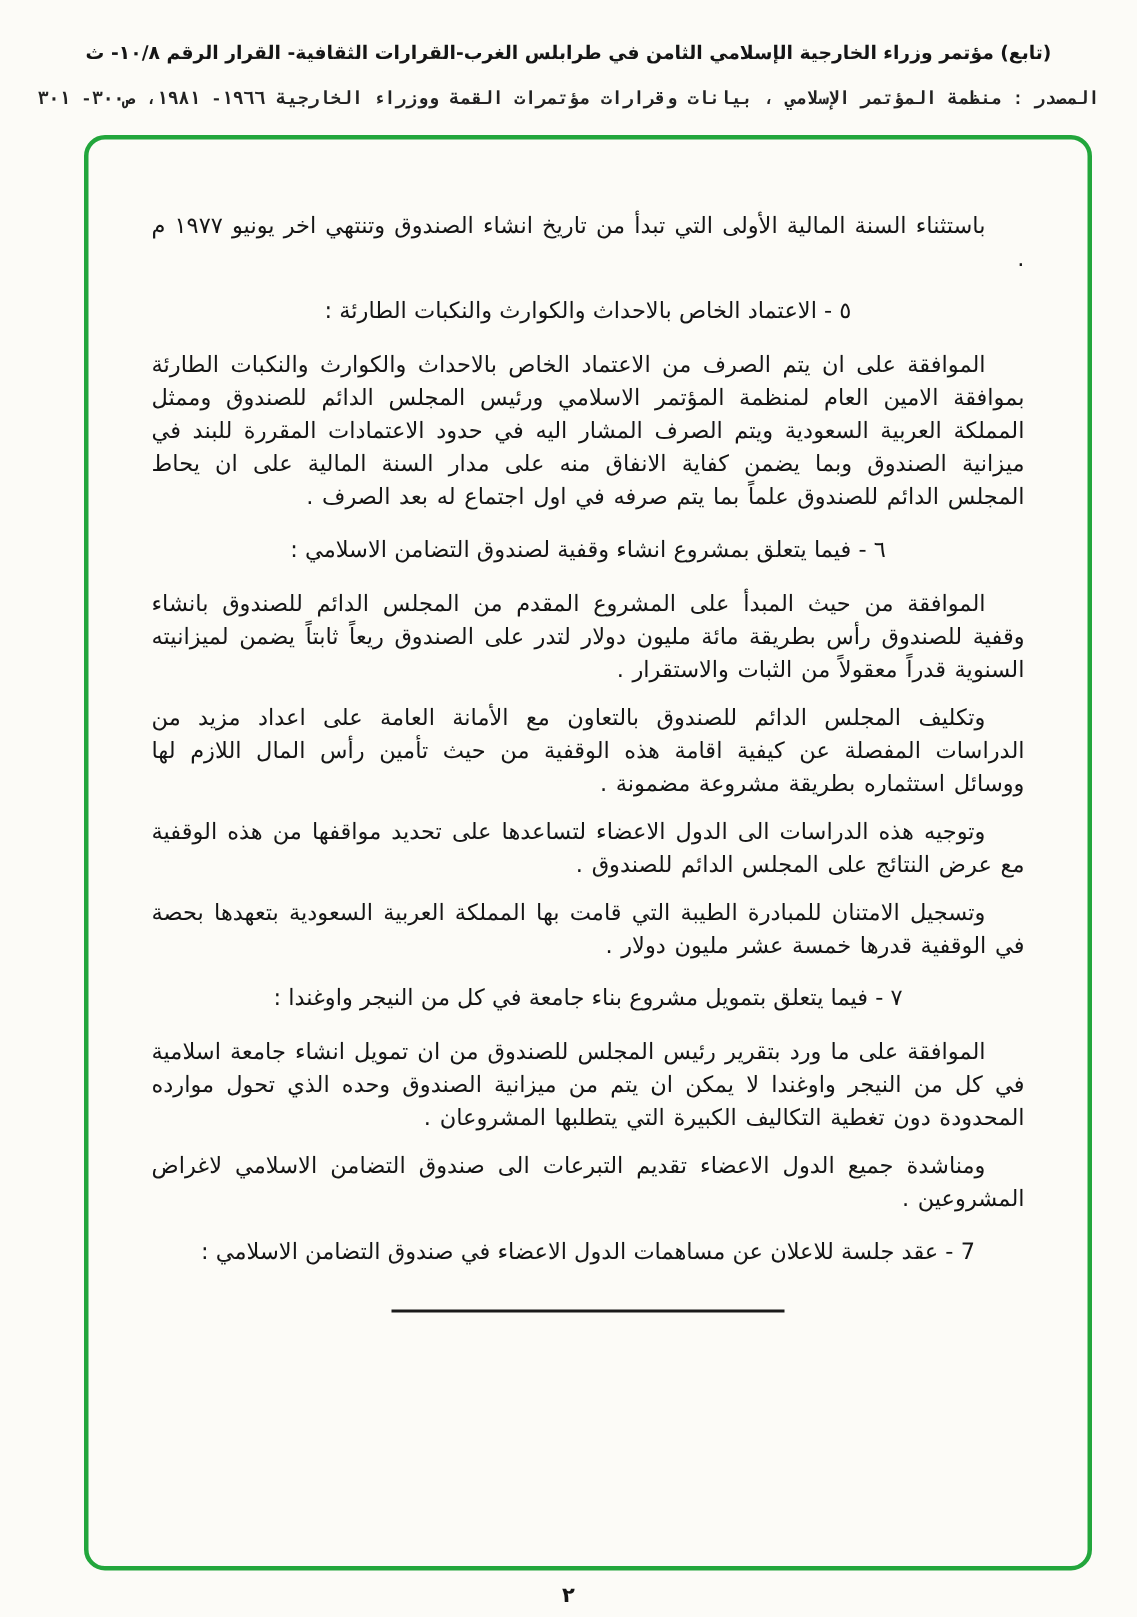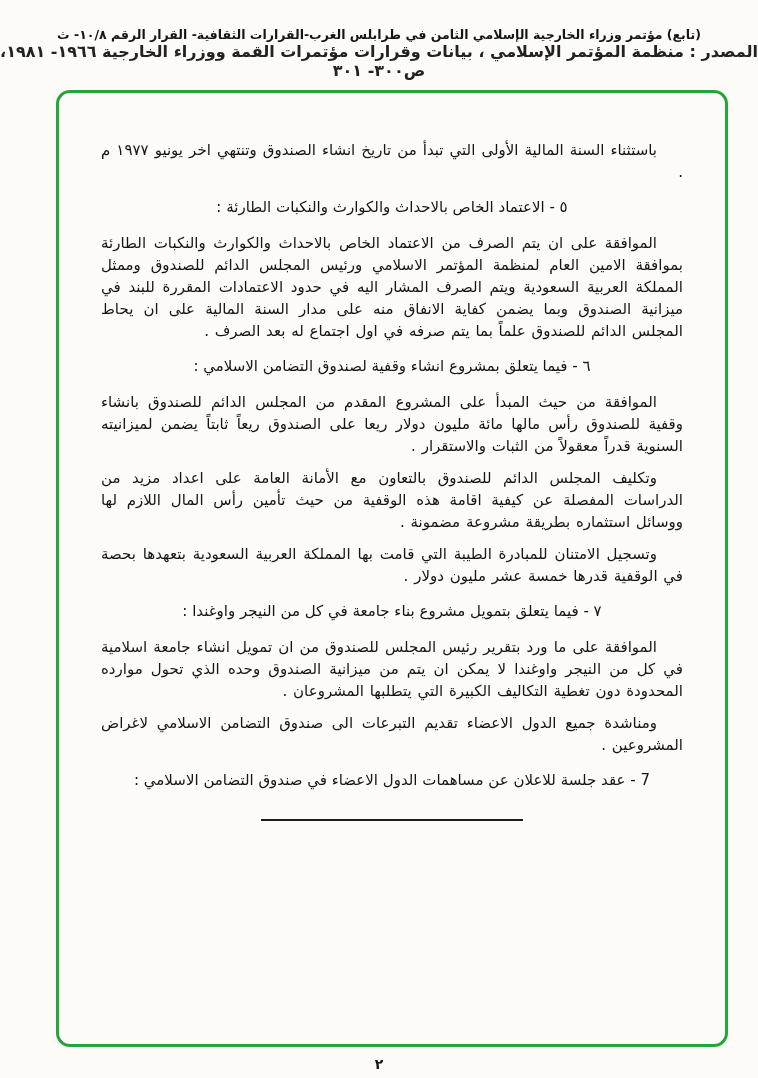--- a/index.html
+++ b/index.html
@@ -21,24 +21,25 @@
     direction: rtl;
     text-align: center;
     padding-top: 27px;
   }
   .header-line1 {
     font-size: 12.5px;
     font-weight: bold;
     letter-spacing: 0.2px;
   }
   .header-line2 {
-    font-size: 16px;
+    font-size: 12px;
     font-weight: bold;
-    margin-top: 0;
+    margin-top: 16px;
     color: #222;
+    font-family: Liberation Mono, monospace;
   }
   .frame {
     position: absolute;
     left: 43px;
     top: 90px;
     width: 672px;
     height: 957px;
     border: 3px solid #22a63c;
     border-radius: 14px;
   }
@@ -91,24 +92,25 @@
     <div class="content">
 
       <p class="para">باستثناء السنة المالية الأولى التي تبدأ من تاريخ انشاء الصندوق وتنتهي اخر يونيو ١٩٧٧ م .</p>
 
       <h3 class="heading">٥ - الاعتماد الخاص بالاحداث والكوارث والنكبات الطارئة :</h3>
 
       <p class="para">الموافقة على ان يتم الصرف من الاعتماد الخاص بالاحداث والكوارث والنكبات الطارئة بموافقة الامين العام لمنظمة المؤتمر الاسلامي ورئيس المجلس الدائم للصندوق وممثل المملكة العربية السعودية ويتم الصرف المشار اليه في حدود الاعتمادات المقررة للبند في ميزانية الصندوق وبما يضمن كفاية الانفاق منه على مدار السنة المالية على ان يحاط المجلس الدائم للصندوق علماً بما يتم صرفه في اول اجتماع له بعد الصرف .</p>
 
       <h3 class="heading">٦ - فيما يتعلق بمشروع انشاء وقفية لصندوق التضامن الاسلامي :</h3>
 
-      <p class="para">الموافقة من حيث المبدأ على المشروع المقدم من المجلس الدائم للصندوق بانشاء وقفية للصندوق رأس مالها مائة مليون دولار ريعا على الصندوق ريعاً ثابتاً يضمن لميزانيته السنوية قدراً معقولاً من الثبات والاستقرار .</p>
+      <p class="para">الموافقة من حيث المبدأ على المشروع المقدم من المجلس الدائم للصندوق بانشاء وقفية للصندوق رأس بطريقة مائة مليون دولار لتدر على الصندوق ريعاً ثابتاً يضمن لميزانيته السنوية قدراً معقولاً من الثبات والاستقرار .</p>
 
       <p class="para">وتكليف المجلس الدائم للصندوق بالتعاون مع الأمانة العامة على اعداد مزيد من الدراسات المفصلة عن كيفية اقامة هذه الوقفية من حيث تأمين رأس المال اللازم لها ووسائل استثماره بطريقة مشروعة مضمونة .</p>
 
+      <p class="para">وتوجيه هذه الدراسات الى الدول الاعضاء لتساعدها على تحديد مواقفها من هذه الوقفية مع عرض النتائج على المجلس الدائم للصندوق .</p>
 
       <p class="para">وتسجيل الامتنان للمبادرة الطيبة التي قامت بها المملكة العربية السعودية بتعهدها بحصة في الوقفية قدرها خمسة عشر مليون دولار .</p>
 
       <h3 class="heading">٧ - فيما يتعلق بتمويل مشروع بناء جامعة في كل من النيجر واوغندا :</h3>
 
       <p class="para">الموافقة على ما ورد بتقرير رئيس المجلس للصندوق من ان تمويل انشاء جامعة اسلامية في كل من النيجر واوغندا لا يمكن ان يتم من ميزانية الصندوق وحده الذي تحول موارده المحدودة دون تغطية التكاليف الكبيرة التي يتطلبها المشروعان .</p>
 
       <p class="para">ومناشدة جميع الدول الاعضاء تقديم التبرعات الى صندوق التضامن الاسلامي لاغراض المشروعين .</p>
 
       <h3 class="heading">7 - عقد جلسة للاعلان عن مساهمات الدول الاعضاء في صندوق التضامن الاسلامي :</h3>

